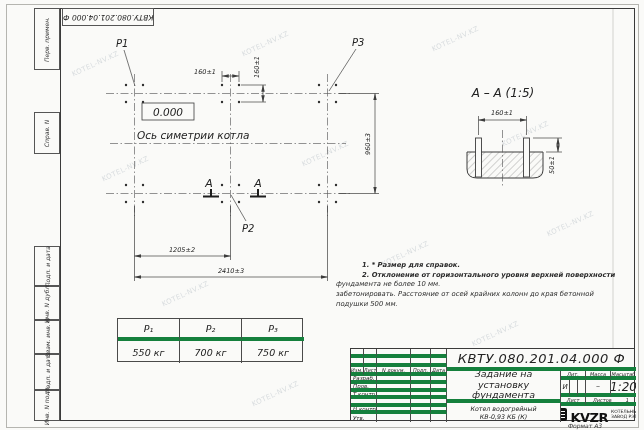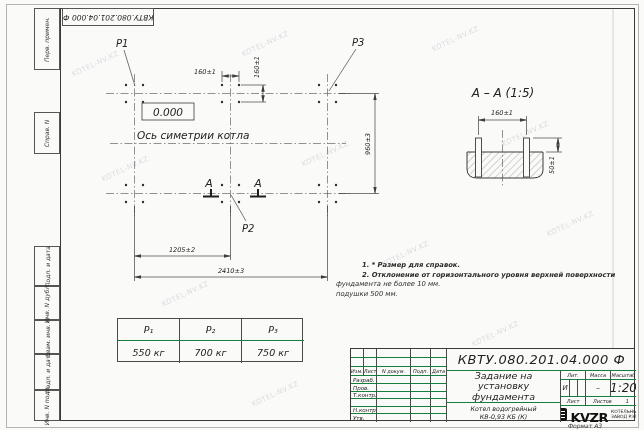--- a/index.html
+++ b/index.html
@@ -20,21 +20,21 @@
   .t65{font-size:6.5px;} .t10{font-size:10px;} .t105{font-size:10.5px;} .t11{font-size:11px;} .t12{font-size:12px;}
   .notes{position:absolute;left:336px;top:261px;width:288px;font-size:6.8px;font-style:italic;
          line-height:9.7px;color:#2b2b2b;}
   .notes .ind{padding-left:26px;font-weight:bold;}
   .loads{position:absolute;left:117px;top:318px;width:186px;height:44px;border:1.2px solid #4a4a4a;box-sizing:border-box;}
   .lcell{position:absolute;box-sizing:border-box;display:flex;align-items:center;justify-content:center;
          font-style:italic;font-size:9.5px;}
   .tb{position:absolute;left:350px;top:348px;width:285px;height:73px;border:1.2px solid #3a3a3a;box-sizing:border-box;background:transparent;}
   .cell{position:absolute;box-sizing:border-box;display:flex;align-items:center;justify-content:center;
         font-size:6px;font-style:italic;overflow:hidden;white-space:nowrap;}
-  .br{border-right:1px solid #4a4a4a;} .bb{border-bottom:1px solid #15803d;font-style:italic;}
+  .br{border-right:1px solid #4a4a4a;} .bb{border-bottom:4px solid #15803d;font-style:italic;}
   .left-align{justify-content:flex-start;padding-left:2px;}
   .doccell{font-size:13px;letter-spacing:.5px;}
   .titlecell{flex-direction:column;font-size:9.5px;line-height:10.5px;}
   .prodcell{flex-direction:column;font-size:6.3px;line-height:7.5px;}
   .fmt{position:absolute;left:540px;top:422px;width:90px;text-align:center;font-size:6px;font-style:italic;color:#333;}
   .logo-wrap{display:flex;align-items:center;gap:3px;}
   .logo-emblem{width:11px;height:13px;background:#111;border-radius:2px;position:relative;}
   .logo-emblem i{position:absolute;left:2px;right:2px;height:1px;background:#fafaf8;display:block;}
   .logo-text{font-weight:bold;font-style:normal;font-size:13px;letter-spacing:-.5px;color:#111;margin-top:7px;}
   .logo-sub{font-size:4.5px;line-height:5px;font-style:normal;color:#222;text-align:left;}
@@ -191,20 +191,21 @@
       <line x1="558" y1="138" x2="558" y2="152" marker-start="url(#arr)" marker-end="url(#arr)"></line>
     </g>
     <text x="502" y="115" text-anchor="middle" class="t65">160±1</text>
     <text x="552" y="167" text-anchor="middle" class="t65" transform="rotate(-90 552 165)">50±1</text>
   </svg>
 
   <div class="notes">
     <div class="ind">1. * Размер для справок.</div>
     <div class="ind">2. Отклонение от горизонтального уровня верхней поверхности</div>
     <div>фундамента не более 10 мм.</div>
+    <div>забетонировать. Расстояние от осей крайних колонн до края бетонной</div>
     <div>подушки 500 мм.</div>
   </div>
 
   <div class="loads">
     <div class="lcell br bb" style="left:0;top:0;width:62px;height:22px">P₁</div>
     <div class="lcell bb" style="left:124px;top:0;width:62px;height:22px">P₃</div>
     <div class="lcell br bb" style="left:62px;top:0;width:62px;height:22px">P₂</div>
     <div class="lcell br" style="left:0;top:22px;width:62px;height:22px">550 кг</div>
     <div class="lcell br" style="left:62px;top:22px;width:62px;height:22px">700 кг</div>
     <div class="lcell" style="left:124px;top:22px;width:62px;height:22px">750 кг</div>

